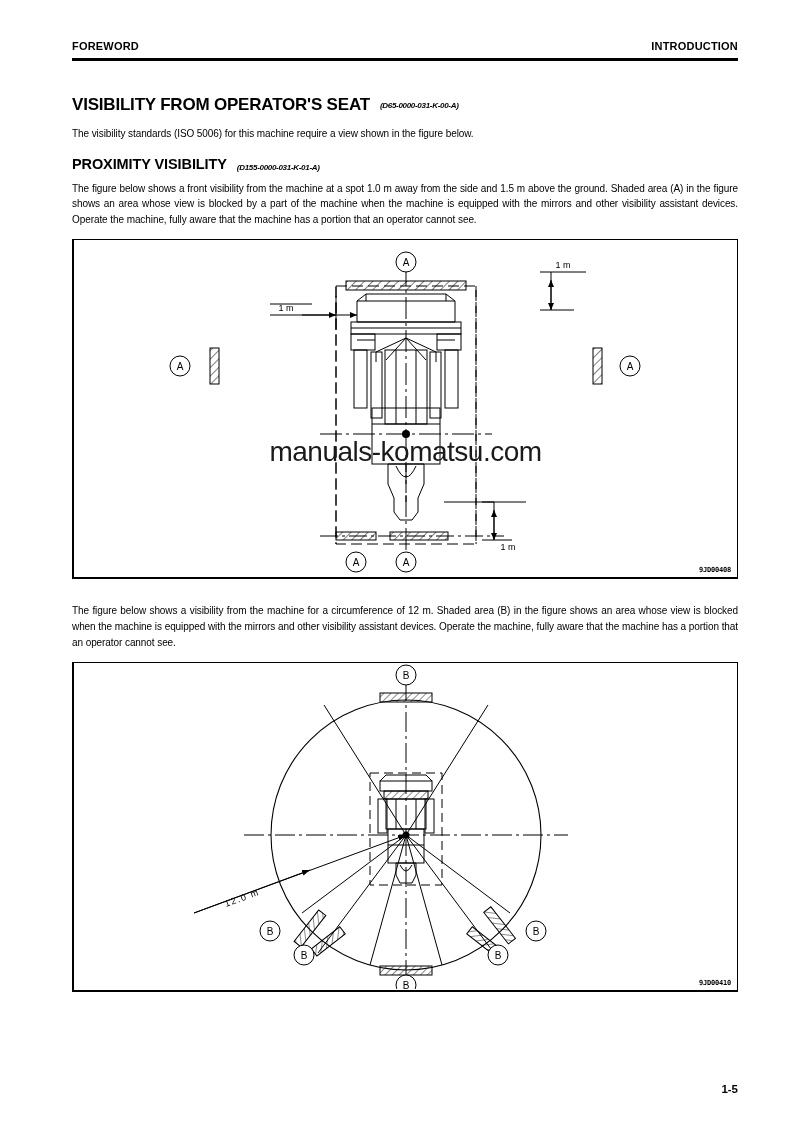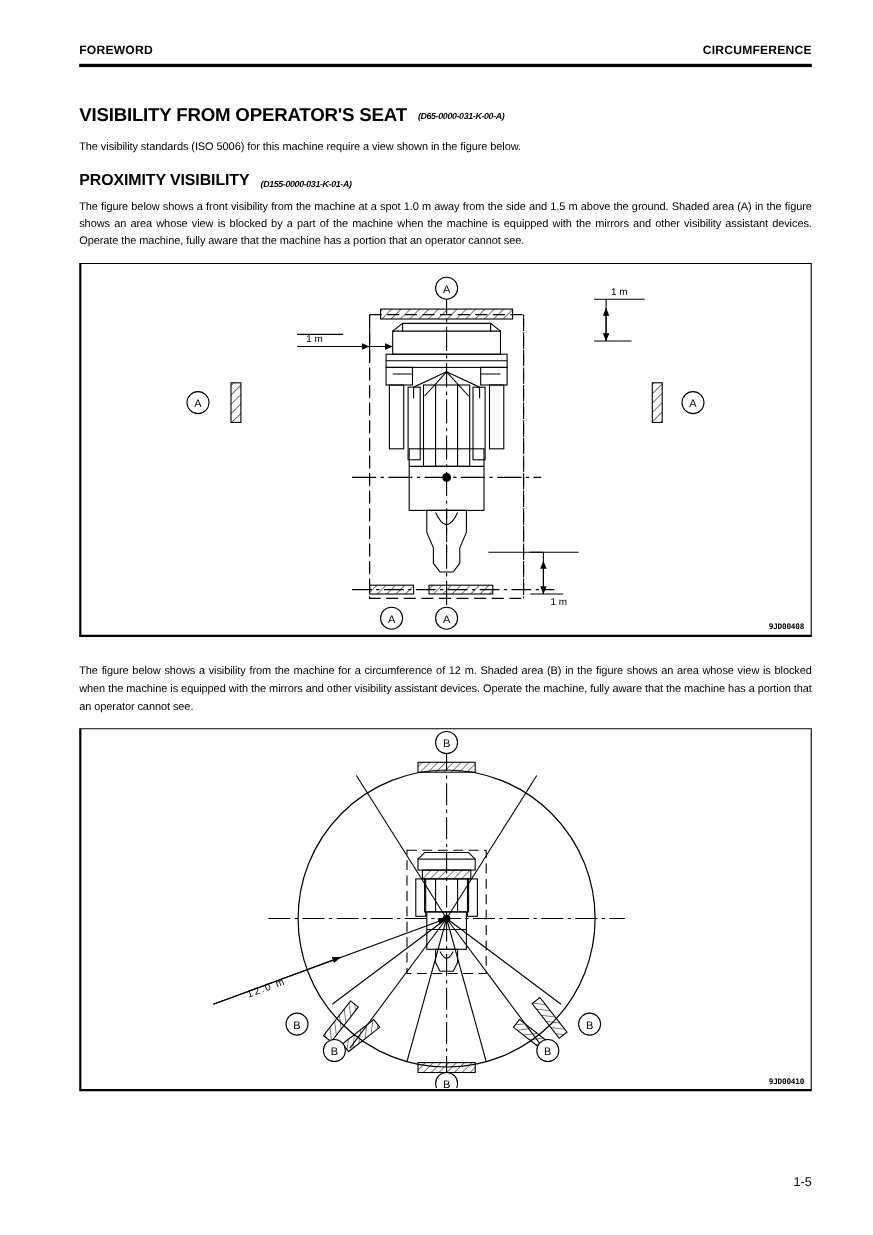--- a/index.html
+++ b/index.html
@@ -121,37 +121,37 @@
     font-family: "Liberation Sans", sans-serif;
     color: #1a1a1a;
     letter-spacing: -0.5px;
     pointer-events: none;
   }
 
   
   .pagenum {
     position: absolute;
     right: 56px;
-    bottom: 42px;
+    bottom: 28px;
     font-size: 11.5px;
-    font-weight: normal;
+    font-weight: bold;
     margin-left: 12px;
   }
 
   .dim-text { font-family: "Liberation Sans", sans-serif; font-size: 9px; }
   .mark-text { font-family: "Liberation Sans", sans-serif; font-size: 10px; }
 </style>
 </head>
 <body>
 
 <div class="page">
 
   <div class="header">
     <span>FOREWORD</span>
-    <span>CIRCUMFERENCE</span>
+    <span>INTRODUCTION</span>
   </div>
   <div class="header-rule"></div>
 
   <div class="content">
 
     <h1 class="sect">
       <span>VISIBILITY FROM OPERATOR'S SEAT</span>
       <span class="code">(D65-0000-031-K-00-A)</span>
     </h1>
 
@@ -278,20 +278,21 @@
         <g>
           <circle cx="282" cy="322" r="10" fill="#fff" stroke="#000"></circle>
           <text class="mark-text" x="282" y="326" text-anchor="middle">A</text>
         </g>
         <g>
           <circle cx="332" cy="322" r="10" fill="#fff" stroke="#000"></circle>
           <text class="mark-text" x="332" y="326" text-anchor="middle">A</text>
         </g>
       </svg>
 
+      <div class="watermark">manuals-komatsu.com</div>
 
       <div class="fig-code">9JD00408</div>
     </div>
 
     <div style="height:15px"></div>
 
 
     <div class="gap-c"></div>
 
     <p class="body">The figure below shows a visibility from the machine for a circumference of 12 m. Shaded area (B) in the figure shows an area whose view is blocked when the machine is equipped with the mirrors and other visibility assistant devices. Operate the machine, fully aware that the machine has a portion that an operator cannot see.</p>

